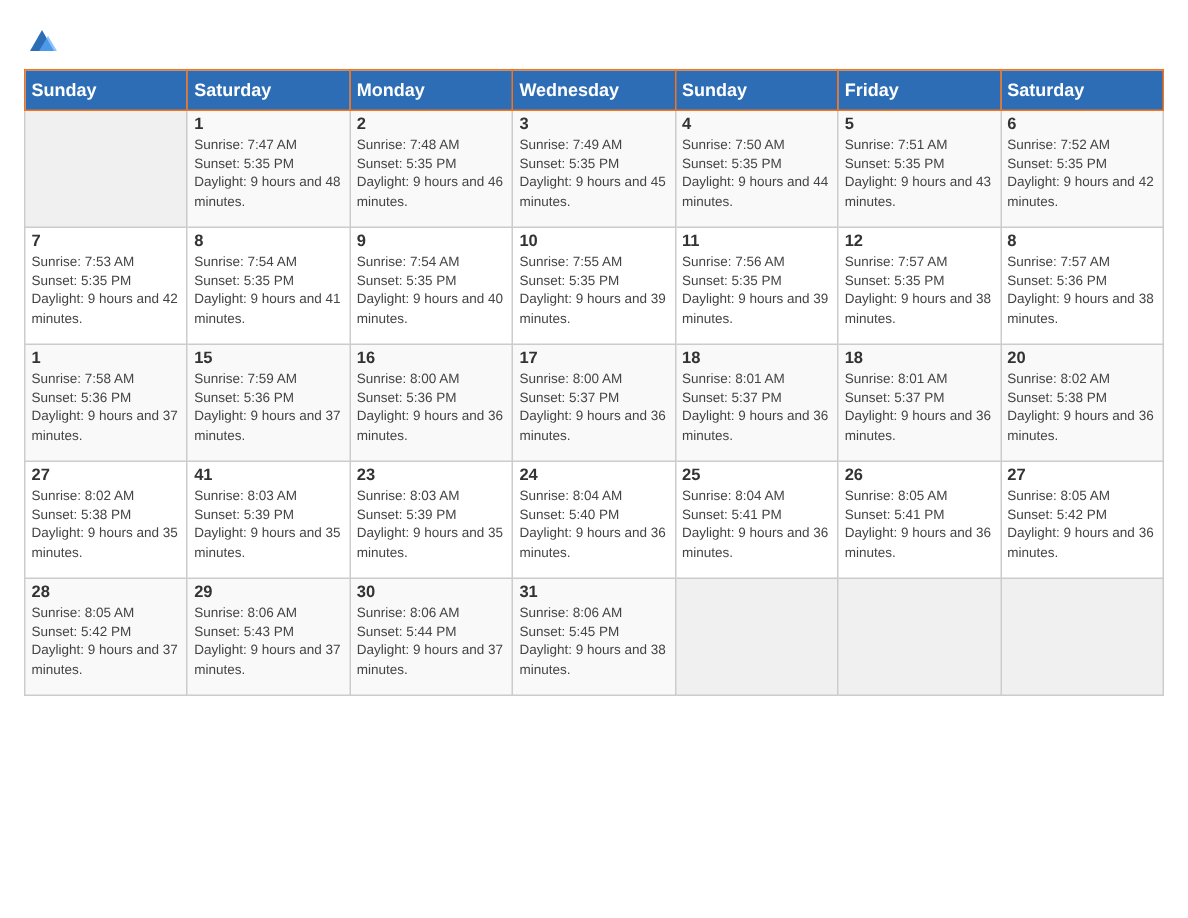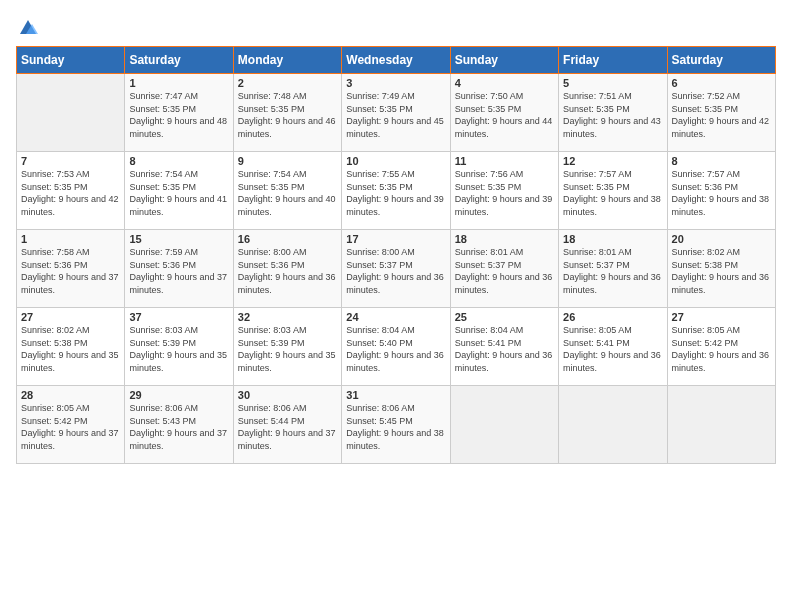--- a/index.html
+++ b/index.html
@@ -219,25 +219,25 @@
             <div class="day-num">20</div>
             <div class="day-info">Sunrise: 8:02 AM<br>Sunset: 5:38 PM<br>Daylight: 9 hours and 36 minutes.</div>
           </td>
         </tr>
         <tr>
           <td>
             <div class="day-num">27</div>
             <div class="day-info">Sunrise: 8:02 AM<br>Sunset: 5:38 PM<br>Daylight: 9 hours and 35 minutes.</div>
           </td>
           <td>
-            <div class="day-num">37</div>
+            <div class="day-num">41</div>
             <div class="day-info">Sunrise: 8:03 AM<br>Sunset: 5:39 PM<br>Daylight: 9 hours and 35 minutes.</div>
           </td>
           <td>
-            <div class="day-num">32</div>
+            <div class="day-num">23</div>
             <div class="day-info">Sunrise: 8:03 AM<br>Sunset: 5:39 PM<br>Daylight: 9 hours and 35 minutes.</div>
           </td>
           <td>
             <div class="day-num">24</div>
             <div class="day-info">Sunrise: 8:04 AM<br>Sunset: 5:40 PM<br>Daylight: 9 hours and 36 minutes.</div>
           </td>
           <td>
             <div class="day-num">25</div>
             <div class="day-info">Sunrise: 8:04 AM<br>Sunset: 5:41 PM<br>Daylight: 9 hours and 36 minutes.</div>
           </td>

